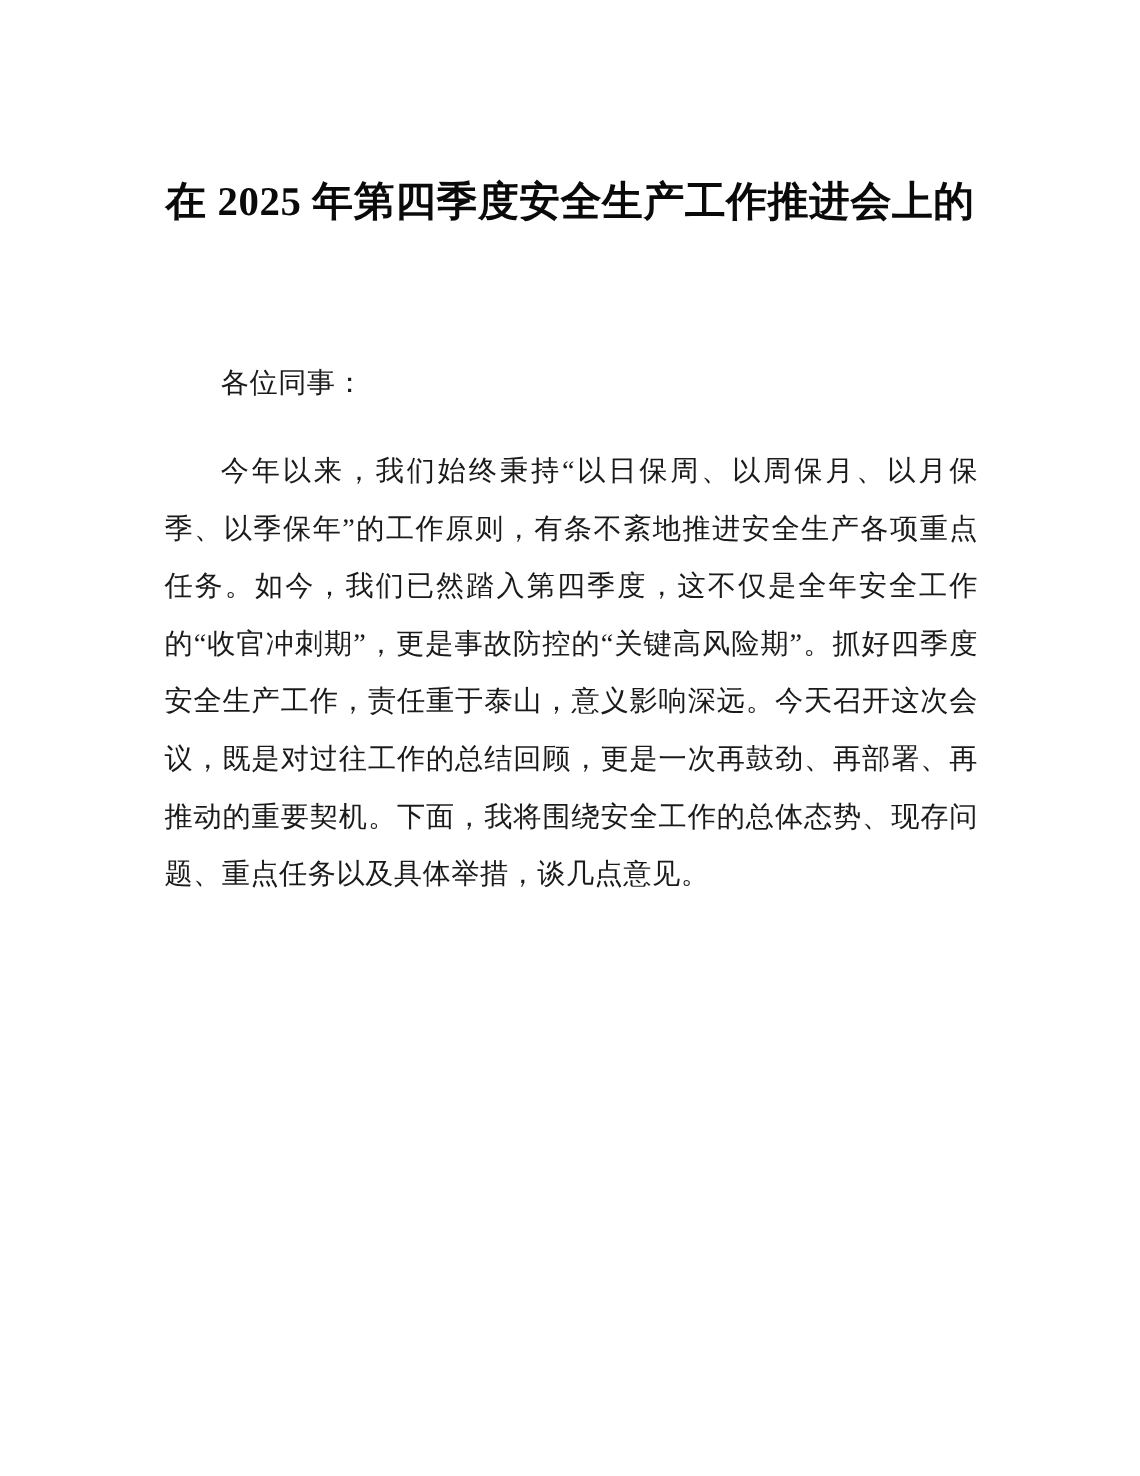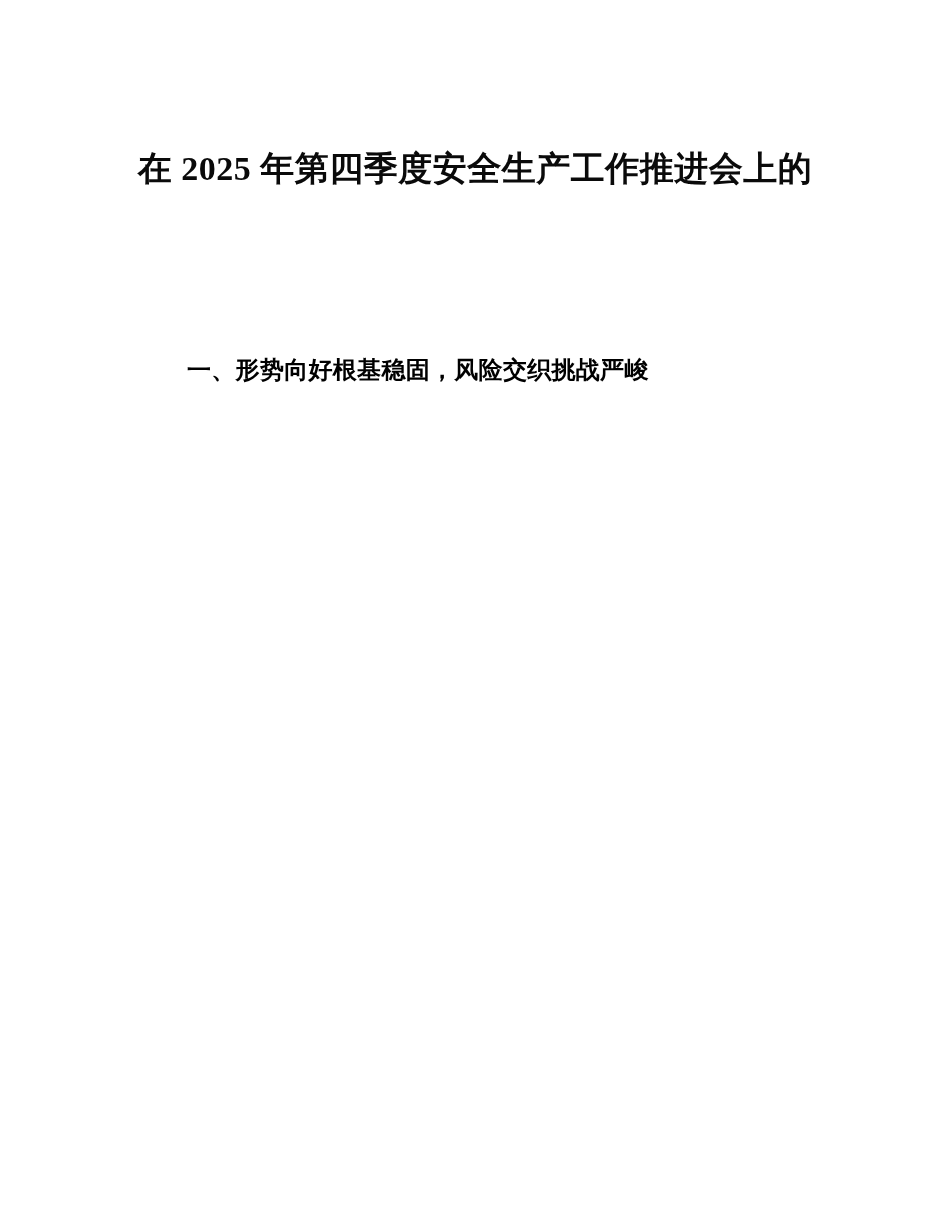--- a/index.html
+++ b/index.html
@@ -88,26 +88,27 @@
 <body>
 
 <div class="page">
 
   <div class="doc-title">
     <div>在 2025 年第四季度安全生产工作推进会上的</div>
   </div>
 
   <div class="body-area">
 
+    <p class="para salutation">各位同事：</p>
 
     <div class="gap-sm"></div>
 
+    <p class="para">今年以来，我们始终秉持“以日保周、以周保月、以月保季、以季保年”的工作原则，有条不紊地推进安全生产各项重点任务。如今，我们已然踏入第四季度，这不仅是全年安全工作的“收官冲刺期”，更是事故防控的“关键高风险期”。抓好四季度安全生产工作，责任重于泰山，意义影响深远。今天召开这次会议，既是对过往工作的总结回顾，更是一次再鼓劲、再部署、再推动的重要契机。下面，我将围绕安全工作的总体态势、现存问题、重点任务以及具体举措，谈几点意见。</p>
 
     <div class="gap-md"></div>
 
-    <h2 class="section-heading">一、形势向好根基稳固，风险交织挑战严峻</h2>
 
     <div class="gap-md"></div>
 
 
   </div>
 
 </div>
 
 </body></html>

